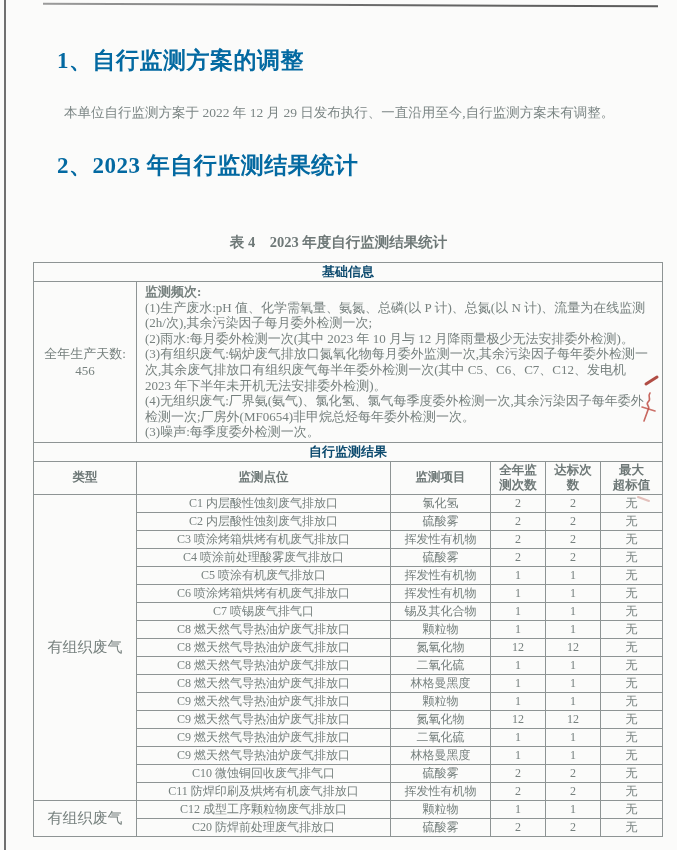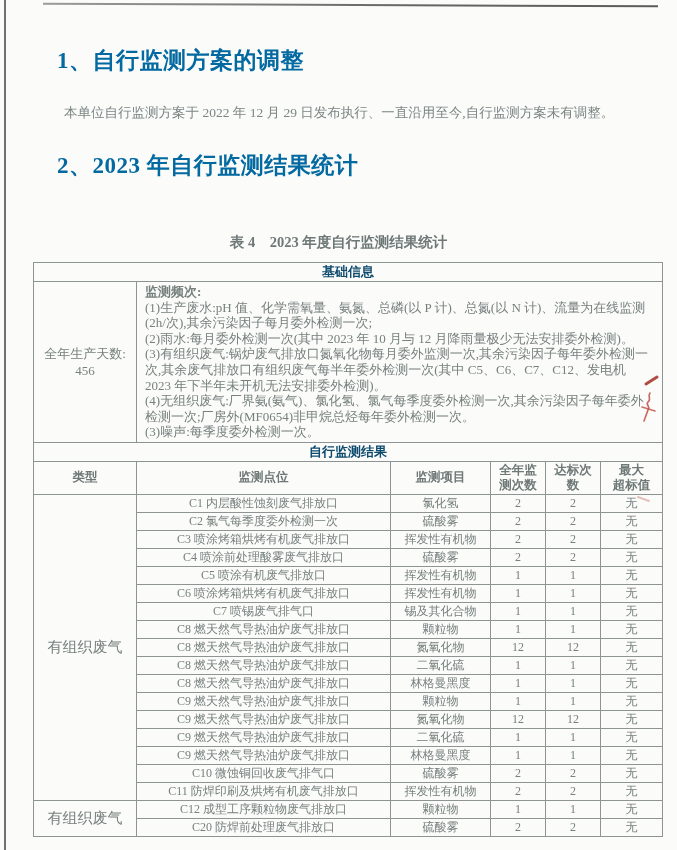--- a/index.html
+++ b/index.html
@@ -99,21 +99,21 @@
         </tr>
     <tr class="data-row">
           <td rowspan="17" class="type-cell">有组织废气</td>
           <td>C1 内层酸性蚀刻废气排放口</td>
           <td>氯化氢</td>
           <td>2</td>
           <td>2</td>
           <td>无</td>
         </tr>
         <tr class="data-row">
-          <td>C2 氯气每季度委外检测一次</td>
+          <td>C2 内层酸性蚀刻废气排放口</td>
           <td>硫酸雾</td>
           <td>2</td>
           <td>2</td>
           <td>无</td>
         </tr>
         <tr class="data-row">
           <td>C3 喷涂烤箱烘烤有机废气排放口</td>
           <td>挥发性有机物</td>
           <td>2</td>
           <td>2</td>

